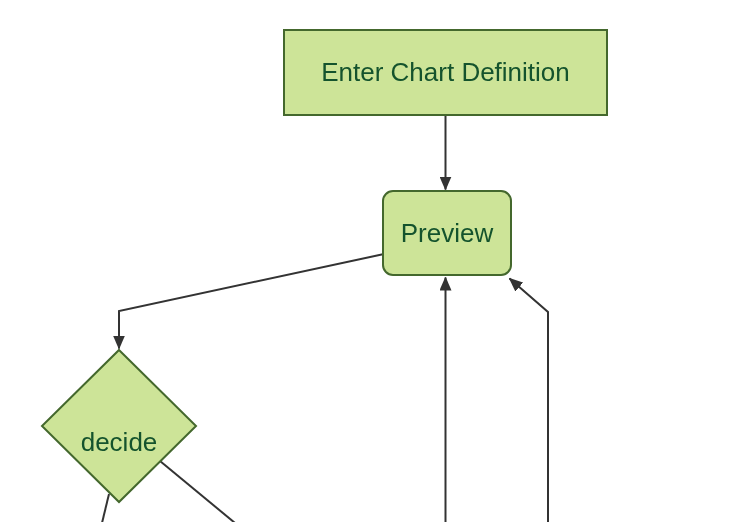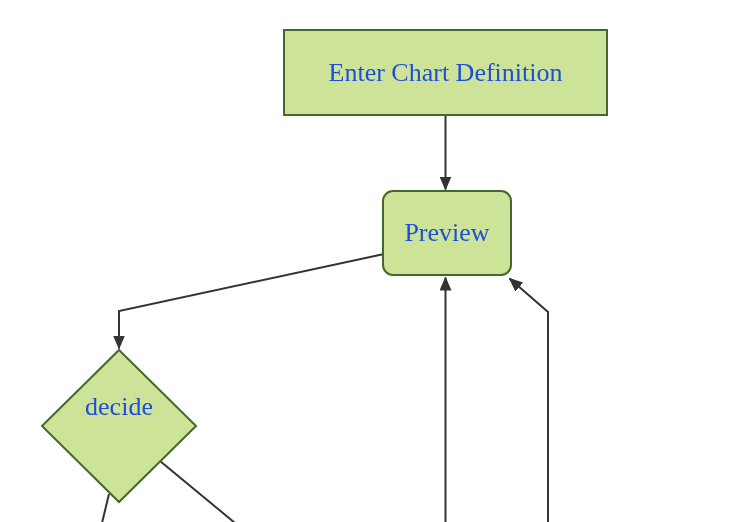--- a/index.html
+++ b/index.html
@@ -27,28 +27,27 @@
   .node-shape {
     stroke-width: 2px;
   }
   .node-label {
     position: absolute;
     display: flex;
     align-items: center;
     justify-content: center;
     text-align: left;
     font-size: 26px;
-    color: #1d4ed8;
+    color: #14532d;
     pointer-events: none;
     white-space: nowrap;
-    font-family: Liberation Serif, serif;
   }
   .label-enter   { left: 284px; top: 30px;  width: 323px; height: 85px; }
   .label-preview { left: 383px; top: 191px; width: 128px; height: 84px; border-radius: 22px; }
-  .label-decide  { left: 42px;  top: 331px; width: 154px; height: 152px; }
+  .label-decide  { left: 42px;  top: 366px; width: 154px; height: 152px; }
 </style>
 </head>
 <body>
 
 <div class="canvas">
 
   <svg width="740" height="522" viewBox="0 0 740 522">
     <defs>
       <marker id="arrowhead" viewBox="0 0 14 12" refX="13" refY="6" markerWidth="14" markerHeight="12" markerUnits="userSpaceOnUse" orient="auto">
         <path d="M0,0 L14,6 L0,12 Z" fill="#333333"></path>

